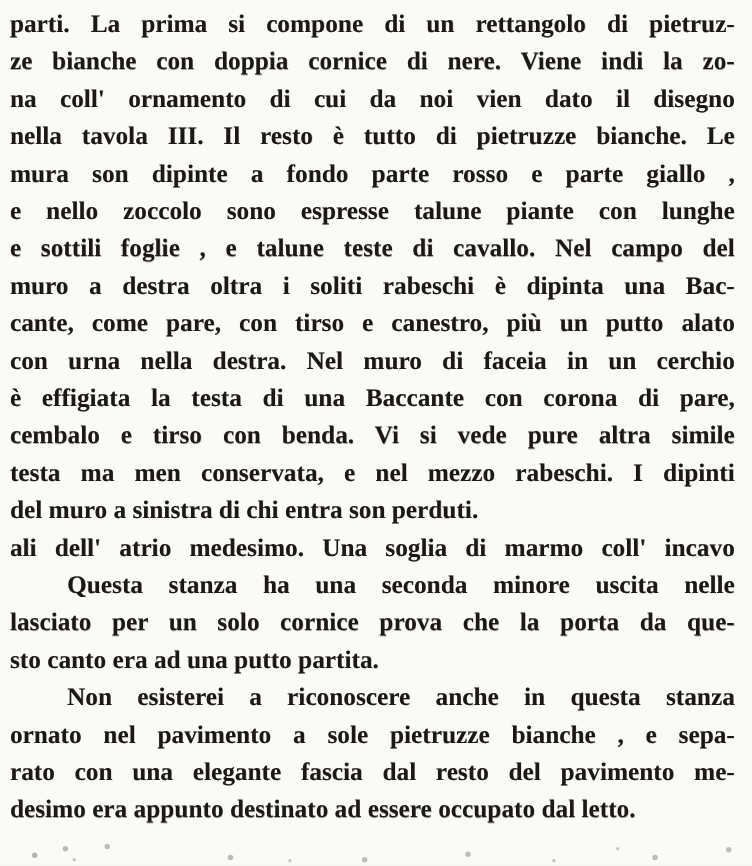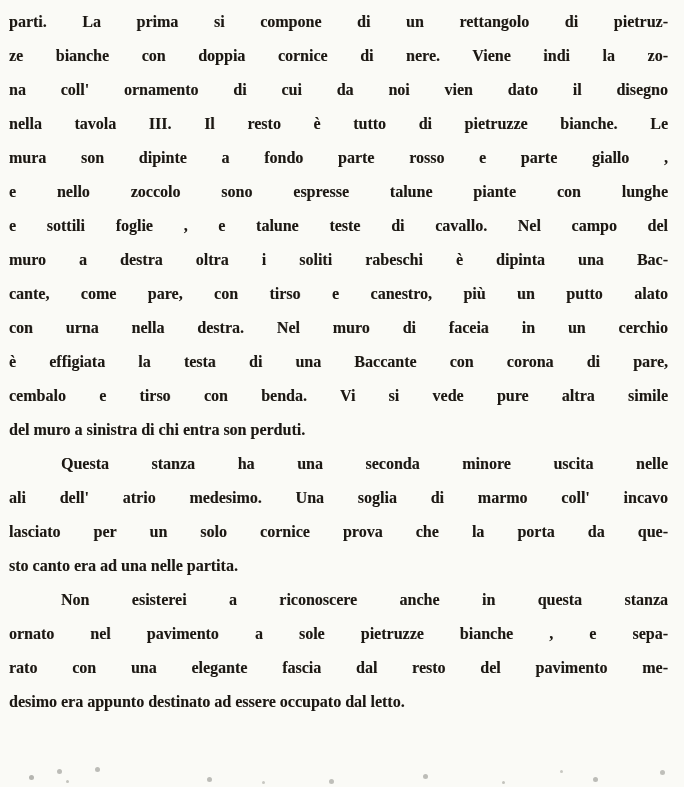--- a/index.html
+++ b/index.html
@@ -10,21 +10,21 @@
     box-sizing: border-box;
     background: #fafaf6;
     padding: 5px 16px 0 9px;
     overflow: hidden;
     font-family: "Liberation Serif", "DejaVu Serif", serif;
     font-weight: bold;
     color: #1c1813;
     text-shadow: 0.3px 0.3px 0 rgba(28,24,19,0.35);
   }
   .line {
-    font-size: 16px;
+    font-size: 23px;
     line-height: 34px;
     height: 34px;
     text-align: justify;
     text-align-last: justify;
     -moz-text-align-last: justify;
   }
   .line.end {
     text-align-last: left;
     -moz-text-align-last: left;
   }
@@ -62,24 +62,25 @@
       <div class="line"><span class="run">na coll' ornamento di cui da noi vien dato il disegno</span></div>
       <div class="line"><span class="run">nella tavola III. Il resto è tutto di pietruzze bianche. Le</span></div>
       <div class="line"><span class="run">mura son dipinte a fondo parte rosso e parte giallo ,</span></div>
       <div class="line"><span class="run">e nello zoccolo sono espresse talune piante con lunghe</span></div>
       <div class="line"><span class="run">e sottili foglie , e talune teste di cavallo. Nel campo del</span></div>
       <div class="line"><span class="run">muro a destra oltra i soliti rabeschi è dipinta una Bac-</span></div>
       <div class="line"><span class="run">cante, come pare, con tirso e canestro, più un putto alato</span></div>
       <div class="line"><span class="run">con urna nella destra. Nel muro di faceia in un cerchio</span></div>
       <div class="line"><span class="run">è effigiata la testa di una Baccante con corona di pare,</span></div>
       <div class="line"><span class="run">cembalo e tirso con benda. Vi si vede pure altra simile</span></div>
+      <div class="line"><span class="run">testa ma men conservata, e nel mezzo rabeschi. I dipinti</span></div>
       <div class="line end"><span class="run">del muro a sinistra di chi entra son perduti.</span></div>
+      <div class="line"><span class="run">ali dell' atrio medesimo. Una soglia di marmo coll' incavo</span></div>
       <div class="line indent"><span class="run">Questa stanza ha una seconda minore uscita nelle</span></div>
-      <div class="line"><span class="run">ali dell' atrio medesimo. Una soglia di marmo coll' incavo</span></div>
       <div class="line"><span class="run">lasciato per un solo cornice prova che la porta da que-</span></div>
-      <div class="line end"><span class="run">sto canto era ad una nelle partita.</span></div>
+      <div class="line end"><span class="run">sto canto era ad una putto partita.</span></div>
       <div class="line indent"><span class="run">Non esisterei a riconoscere anche in questa stanza</span></div>
       <div class="line"><span class="run">ornato nel pavimento a sole pietruzze bianche , e sepa-</span></div>
       <div class="line"><span class="run">rato con una elegante fascia dal resto del pavimento me-</span></div>
       <div class="line end"><span class="run">desimo era appunto destinato ad essere occupato dal letto.</span></div>
     </div>
   <div class="speckles"></div>
 </div>
 
 </body></html>

